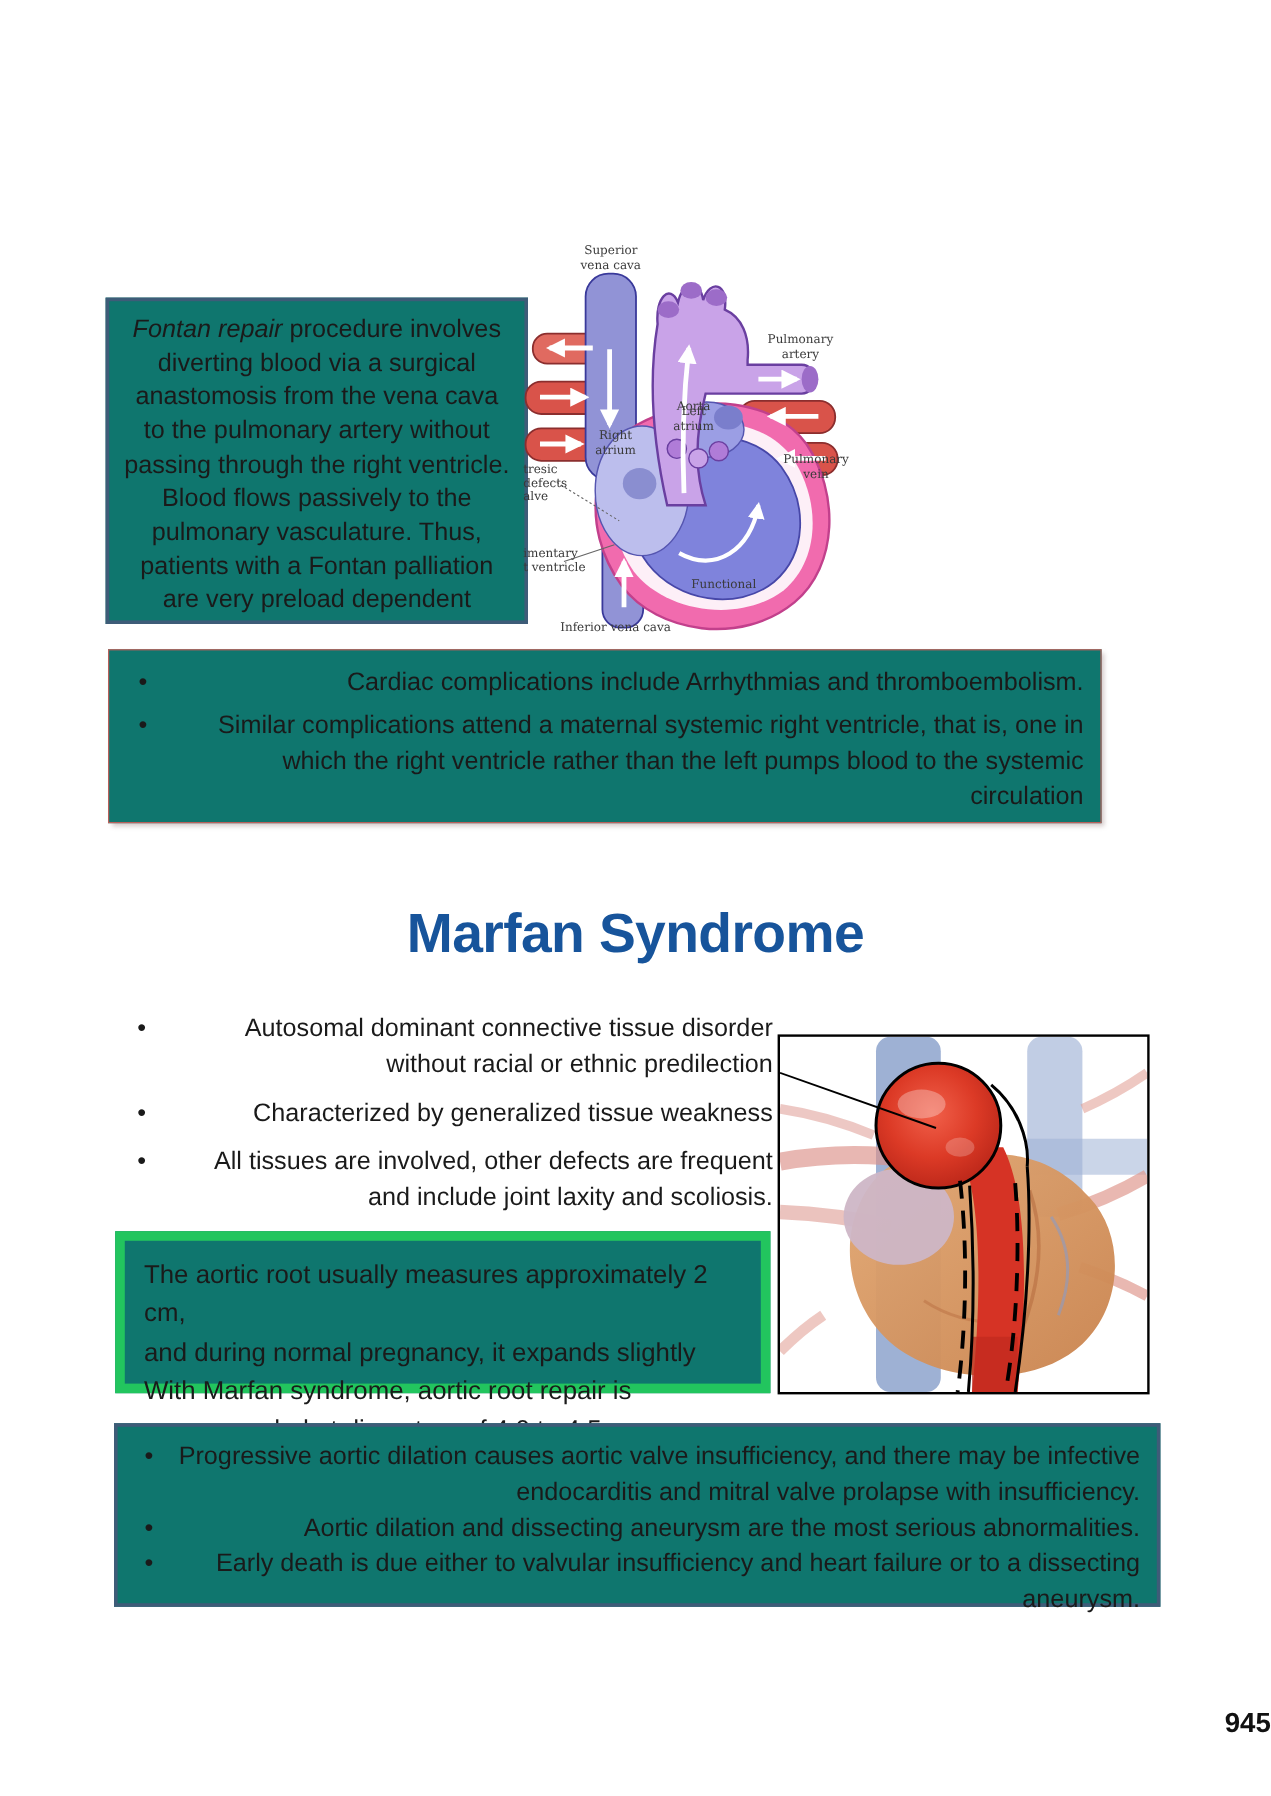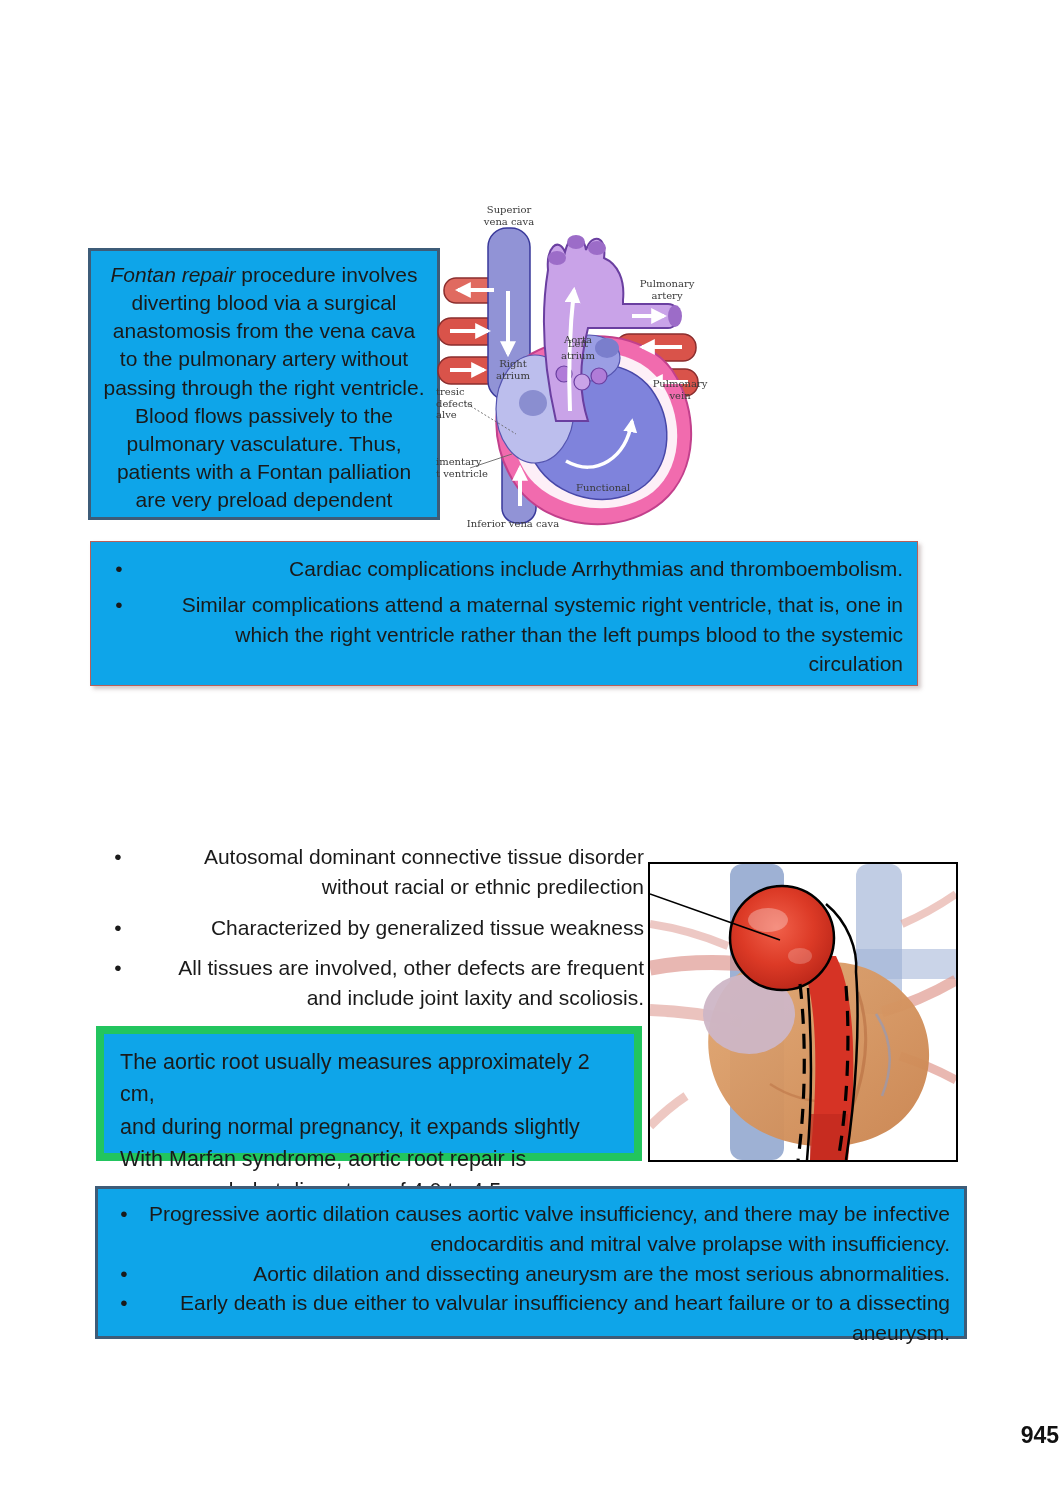--- a/index.html
+++ b/index.html
@@ -4,21 +4,21 @@
 <style>
   html,body { margin:0; padding:0; background:#ffffff; }
   .page {
     position:relative; width:1059px; height:1497px; margin:0 auto;
     background:#ffffff; font-family:"Liberation Sans", sans-serif; overflow:hidden;
   }
   .slide-title {
     position:absolute; left:0; width:100%; text-align:center;
     font-size:46px; font-weight:bold; color:#17549B; letter-spacing:-0.5px;
   }
-  .box { position:absolute; box-sizing:border-box; background:#0ea5e9; }
+  .box { position:absolute; box-sizing:border-box; background:#0f766e; }
   .border-slate-3 { border:3px solid #3E5C78; }
   .border-slate-2 { border:8px solid #22c55e; }
   .border-red-1 { border:1px solid #B8605A; box-shadow:3px 3px 4px rgba(130,100,100,0.35); }
 
   .fontan-text {
     padding:10px 12px; font-size:21px; line-height:1.34; color:#1a1a1a;
     text-align:center;
   }
   .fontan-text .lead { font-style:italic; }
 
@@ -144,20 +144,21 @@
         <span class="dot">•</span>
         <span class="bullet-text">Cardiac complications include Arrhythmias and thromboembolism.</span>
       </div>
       <div class="bullet-row" style="margin-top:6px;">
         <span class="dot">•</span>
         <span class="bullet-text">Similar complications attend a maternal systemic right ventricle, that is, one in which the right ventricle rather than the left pumps blood to the systemic circulation</span>
       </div>
     </div>
   </div>
 
+  <div class="slide-title" style="top:750px;">Marfan Syndrome</div>
 
   <div class="free-bullets" style="left:96px; top:842px; width:548px;">
     <div class="bullet-row">
       <span class="dot">•</span>
       <span class="bullet-text">Autosomal dominant connective tissue disorder without racial or ethnic predilection</span>
     </div>
     <div class="bullet-row">
       <span class="dot">•</span>
       <span class="bullet-text">Characterized by generalized tissue weakness</span>
     </div>

